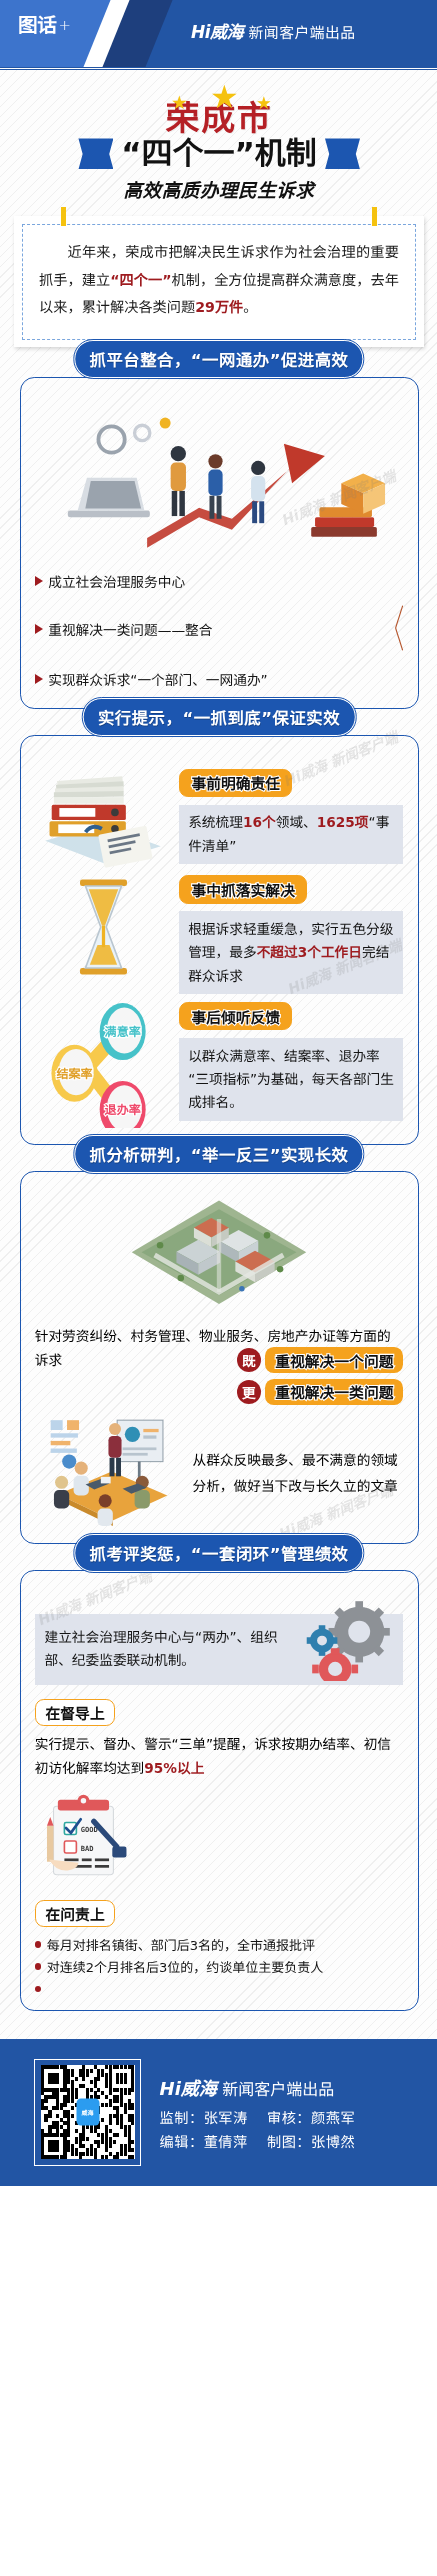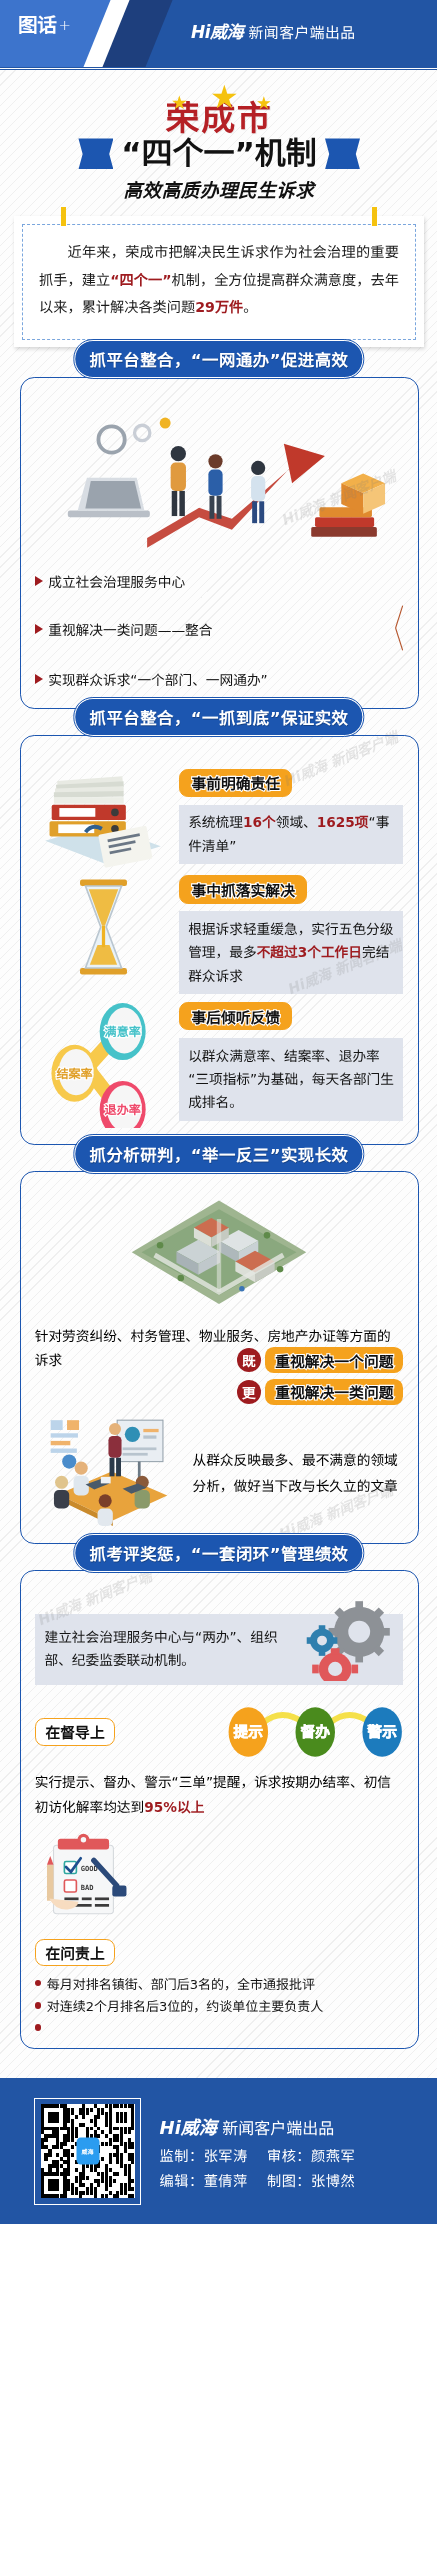--- a/index.html
+++ b/index.html
@@ -363,21 +363,21 @@
             <span class="tri"></span>
             <span>实现群众诉求“一个部门、一网通办”</span>
           </div>
         </div>
 
         <span class="wm" style="right:18.6px; top:109px;">Hi威海 新闻客户端</span>
       </div>
     </div>
 
     <div class="section">
-      <div class="sec-title">抓平台整合，“一抓到底”保证实效</div>
+      <div class="sec-title">实行提示，“一抓到底”保证实效</div>
       <div class="sec-body">
 
         <div style="display:flex; gap:7.7px; align-items:flex-start;">
           <div style="width:137px; flex:none;">
             <svg viewBox="0 0 250 200" width="137" height="109">
               <polygon points="18,150 120,120 230,160 128,192" fill="#cfe1ea"></polygon>
               <rect x="40" y="36" width="120" height="10" fill="#e8eae3" transform="rotate(-4 100 40)"></rect>
               <rect x="38" y="44" width="124" height="10" fill="#d7dbd2" transform="rotate(-3 100 48)"></rect>
               <rect x="36" y="52" width="126" height="10" fill="#e8eae3" transform="rotate(-2 100 56)"></rect>
               <rect x="34" y="60" width="128" height="10" fill="#d7dbd2" transform="rotate(-1 100 64)"></rect>
@@ -578,32 +578,20 @@
                 <rect x="24" y="120" width="12" height="16"></rect>
                   <rect x="96" y="120" width="12" height="16"></rect>
               </g>
               <circle cx="66" cy="128" r="13" fill="#dfe3ec"></circle>
             </svg>
           </div>
         </div>
 
         <div style="display:flex; align-items:center; gap:8.8px; margin-top:14.2px;">
           <span class="chip-outline">在督导上</span>
-          <div style="flex:1; display:flex; align-items:center; justify-content:flex-end; gap:1.1px;">
-            <svg viewBox="0 0 330 120" width="181" height="66">
-              <path d="M74 44 Q110 14 150 44" stroke="#f5e04a" stroke-width="11" fill="none"></path>
-              <path d="M196 44 Q232 14 272 44" stroke="#f5e04a" stroke-width="11" fill="none"></path>
-              <ellipse cx="48" cy="60" rx="36" ry="45" fill="#f5a21d"></ellipse>
-              <ellipse cx="170" cy="60" rx="36" ry="45" fill="#4a8b1d"></ellipse>
-              <ellipse cx="292" cy="60" rx="36" ry="45" fill="#1c7bbd"></ellipse>
-              <text x="48" y="70" text-anchor="middle" font-size="27" font-weight="bold" fill="#fff" stroke="#fff" stroke-width="1" font-family="DejaVu Sans">提示</text>
-              <text x="170" y="70" text-anchor="middle" font-size="27" font-weight="bold" fill="#fff" stroke="#fff" stroke-width="1" font-family="DejaVu Sans">督办</text>
-              <text x="292" y="70" text-anchor="middle" font-size="27" font-weight="bold" fill="#fff" stroke="#fff" stroke-width="1" font-family="DejaVu Sans">警示</text>
-            </svg>
-          </div>
         </div>
         <div style="font-size:13.7px; line-height:1.8; margin-top:5.5px;"><span>实行提示、督办、警示“三单”提醒，诉求按期办结率、初信初访化解率均达到</span><span class="hl-red">95%以上</span></div>
 
         <div style="display:flex; align-items:flex-start; gap:7.7px; margin-top:13px;">
           <div style="width:98px; flex:none;">
             <svg viewBox="0 0 180 170" width="98" height="93">
               <rect x="34" y="22" width="110" height="126" rx="6" fill="#f6f7f8" stroke="#d5d9dd" stroke-width="2"></rect>
               <rect x="42" y="10" width="94" height="20" rx="5" fill="#e0585a"></rect>
               <circle cx="89" cy="12" r="11" fill="#e0585a"></circle>
               <circle cx="89" cy="12" r="5" fill="#f6f7f8"></circle>

